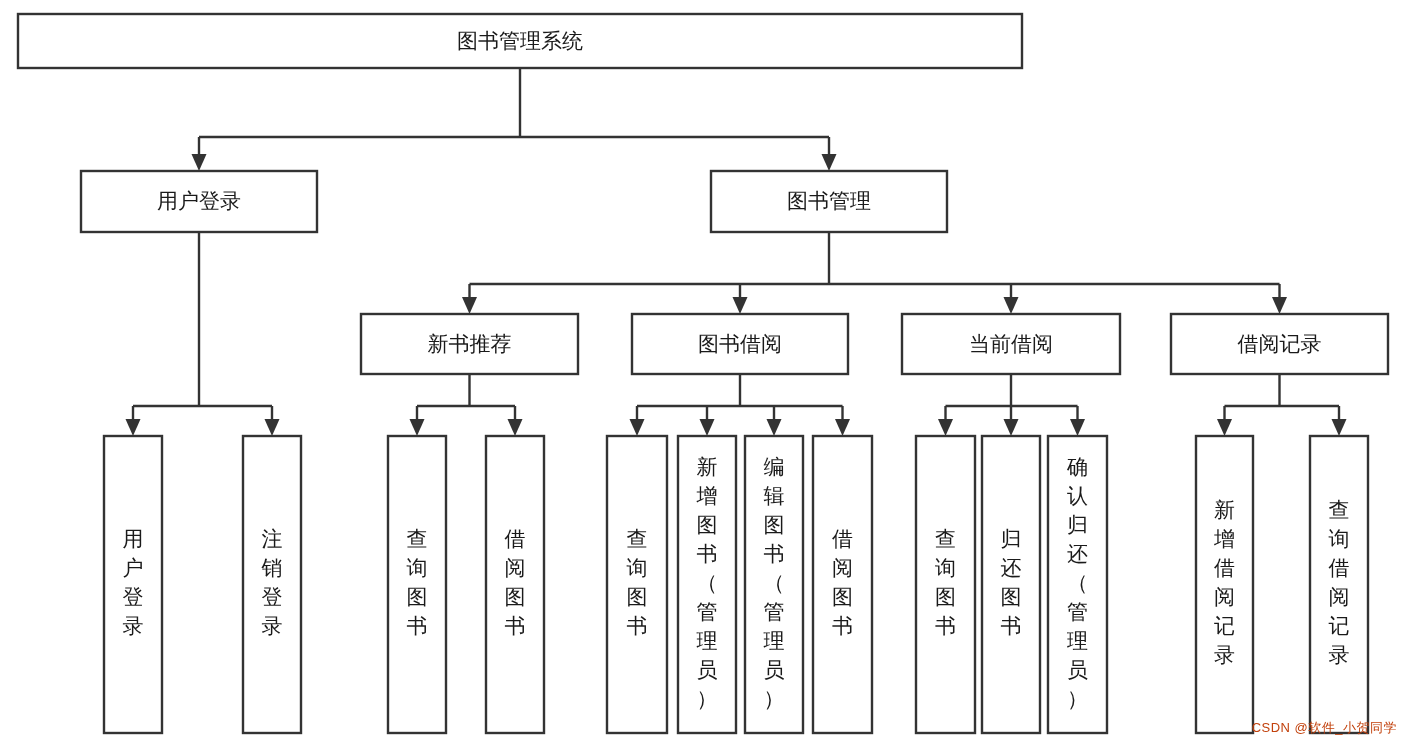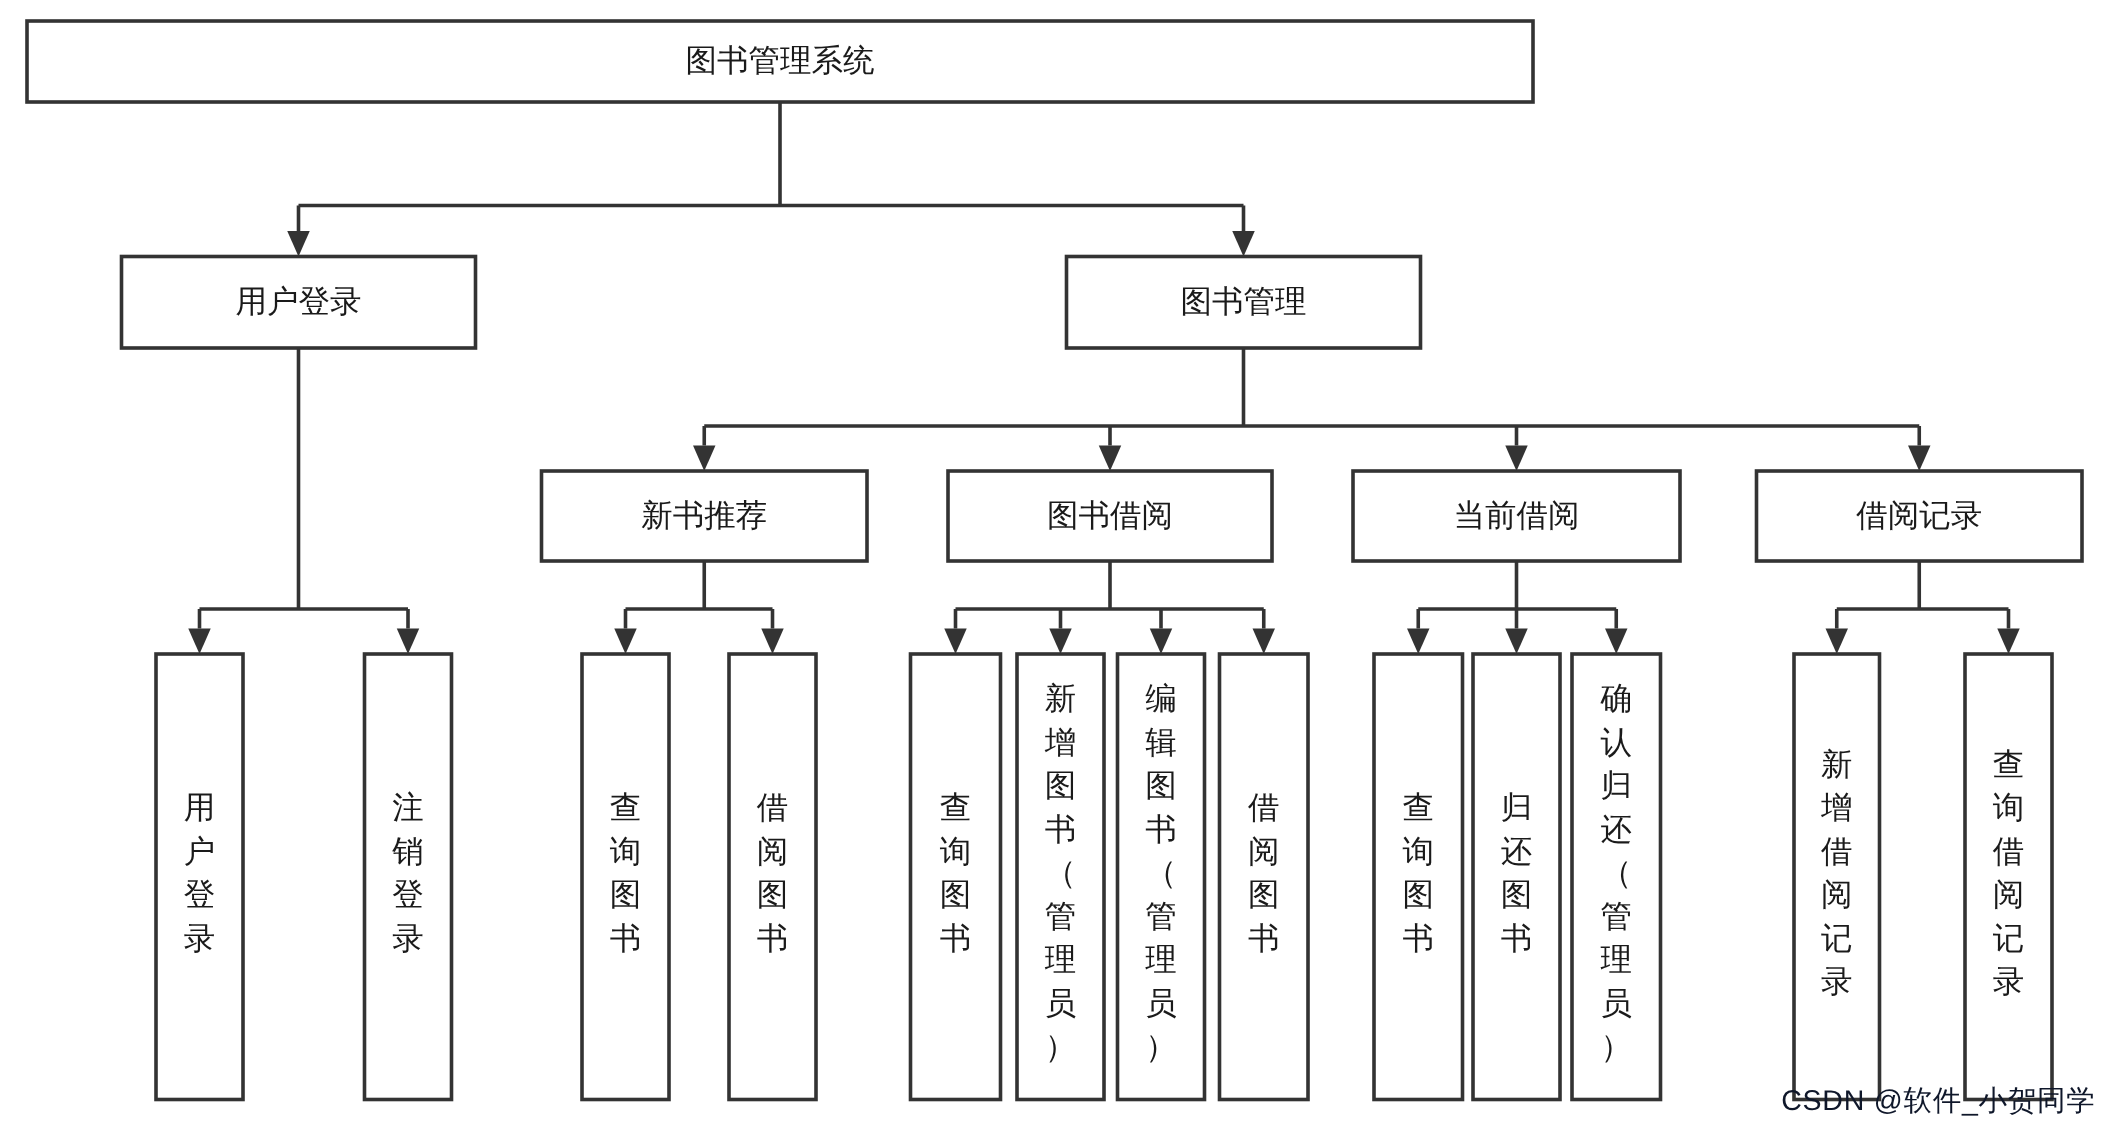--- a/index.html
+++ b/index.html
@@ -37,24 +37,24 @@
     fill: none;
     stroke-linecap: butt;
   }
   .arrow-head {
     fill: #333333;
     stroke: none;
   }
   .watermark {
     position: absolute;
     right: 8px;
-    bottom: 0;
+    bottom: 10px;
     font-family: "Liberation Sans", "DejaVu Sans", sans-serif;
-    font-size: 19px;
-    color: #0f172a;
+    font-size: 13px;
+    color: #c2410c;
     letter-spacing: 0.5px;
     white-space: nowrap;
     pointer-events: none;
   }
 </style>
 </head>
 <body>
 
 <svg id="diagram" viewBox="0 0 1405 747" xmlns="http://www.w3.org/2000/svg">
   <g id="edges-layer">

